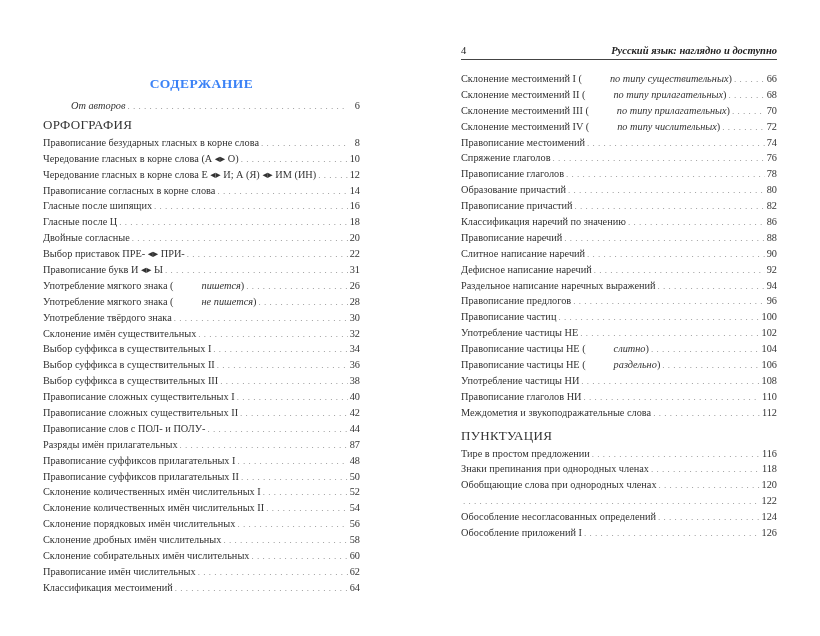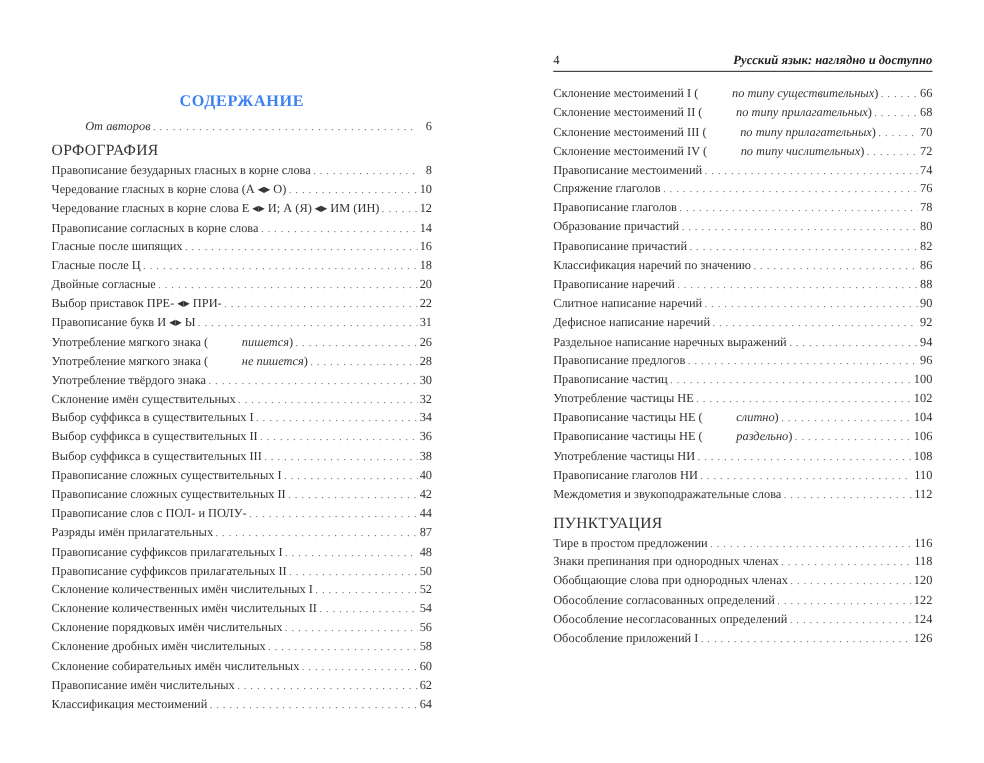--- a/index.html
+++ b/index.html
@@ -337,21 +337,20 @@
           <span class="t"><span>Знаки препинания при однородных членах</span></span>
           <span class="dots"></span>
           <span class="p">118</span>
         </div>
         <div class="entry">
           <span class="t"><span>Обобщающие слова при однородных членах</span></span>
           <span class="dots"></span>
           <span class="p">120</span>
         </div>
         <div class="entry">
-          <span class="t"><span>Обособление согласованных определений</span></span>
           <span class="dots"></span>
           <span class="p">122</span>
         </div>
         <div class="entry">
           <span class="t"><span>Обособление несогласованных определений</span></span>
           <span class="dots"></span>
           <span class="p">124</span>
         </div>
         <div class="entry">
           <span class="t"><span>Обособление приложений I</span></span>

